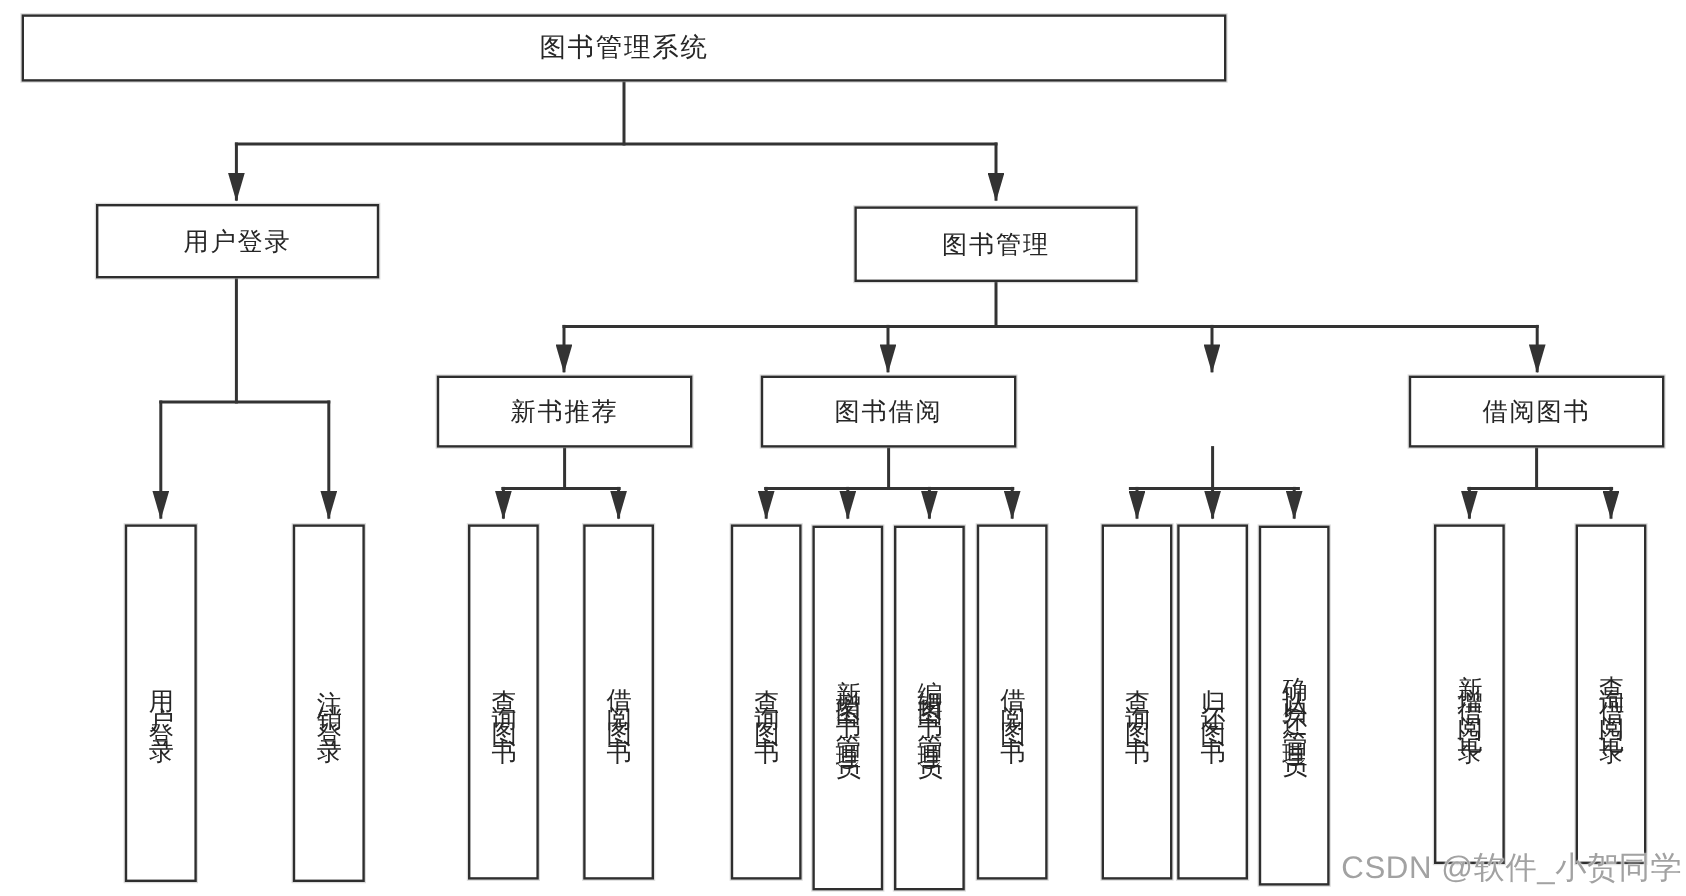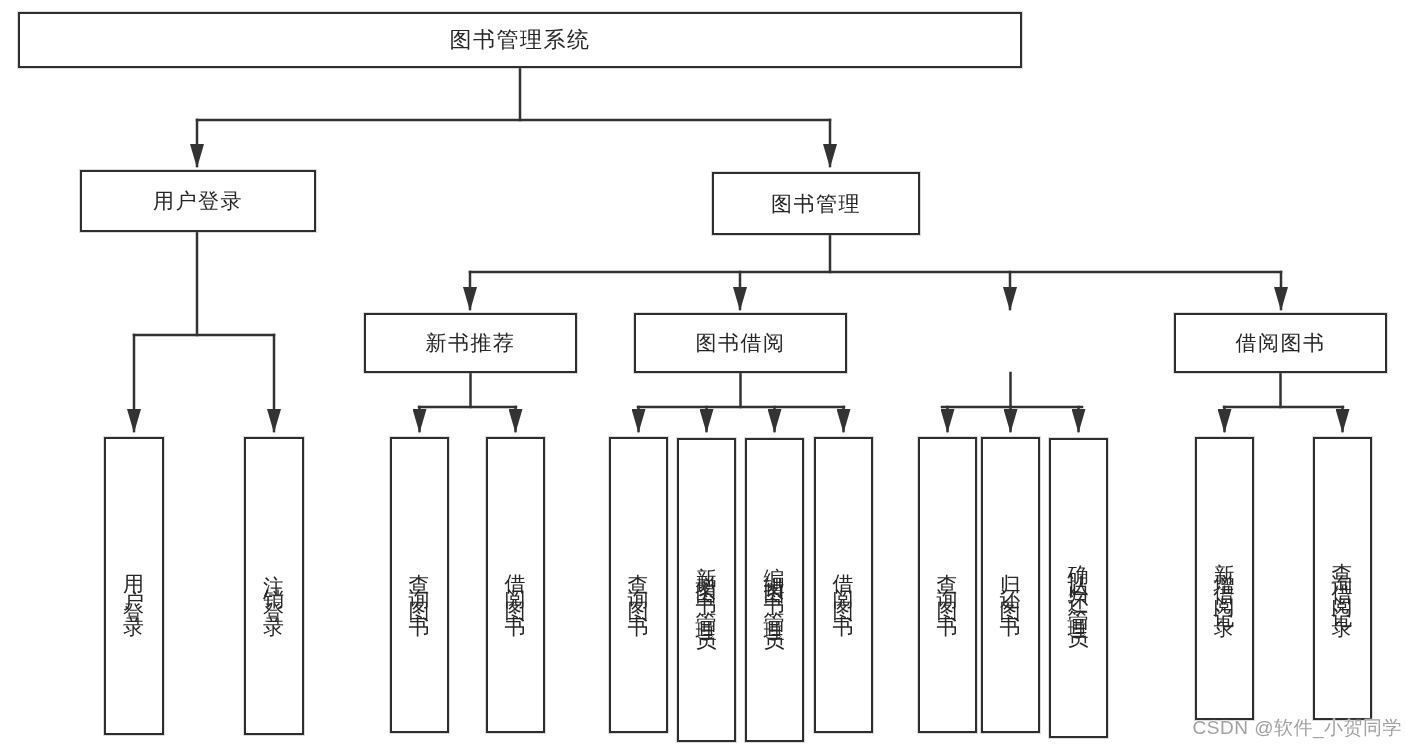--- a/index.html
+++ b/index.html
@@ -14,21 +14,21 @@
     color:#262626;z-index:2;box-shadow:0 0 0 1px rgba(130,130,130,.28);
   }
   .hlabel{font-size:21px;letter-spacing:1.5px;white-space:nowrap;}
   .root-label{font-size:22px;}
   .vtext{
     writing-mode:vertical-rl;text-orientation:mixed;
     font-size:21px;line-height:1;white-space:nowrap;
   }
   .watermark{
     position:absolute;right:3px;bottom:6px;z-index:3;
-    font-size:19px;color:#a2a2a2;letter-spacing:0.5px;
+    font-size:26px;color:#a2a2a2;letter-spacing:0.5px;
     text-shadow:0 0 2px #ffffff,0 0 1px #ffffff;
   }
 </style>
 </head>
 <body>
 
 <div class="stage">
 
   <svg class="connectors" width="1405" height="747" viewBox="0 0 1405 747">
     <defs>
@@ -80,21 +80,21 @@
     </g>
   </svg>
 
   <div class="box" style="left:18px;top:12px;width:1004px;height:56px">
     <span class="hlabel root-label">图书管理系统</span>
   </div>
 
   <div class="box" style="left:80px;top:170px;width:236px;height:62px">
     <span class="hlabel">用户登录</span>
   </div>
-  <div class="box" style="left:712px;top:172px;width:208px;height:63px">
+  <div class="box" style="left:712px;top:172px;width:236px;height:63px">
     <span class="hlabel">图书管理</span>
   </div>
 
   <div class="box" style="left:634px;top:313px;width:213px;height:60px">
     <span class="hlabel">图书借阅</span>
   </div>
   <div class="box" style="left:364px;top:313px;width:213px;height:60px">
     <span class="hlabel">新书推荐</span>
   </div>
   <div class="box" style="left:1174px;top:313px;width:213px;height:60px">

